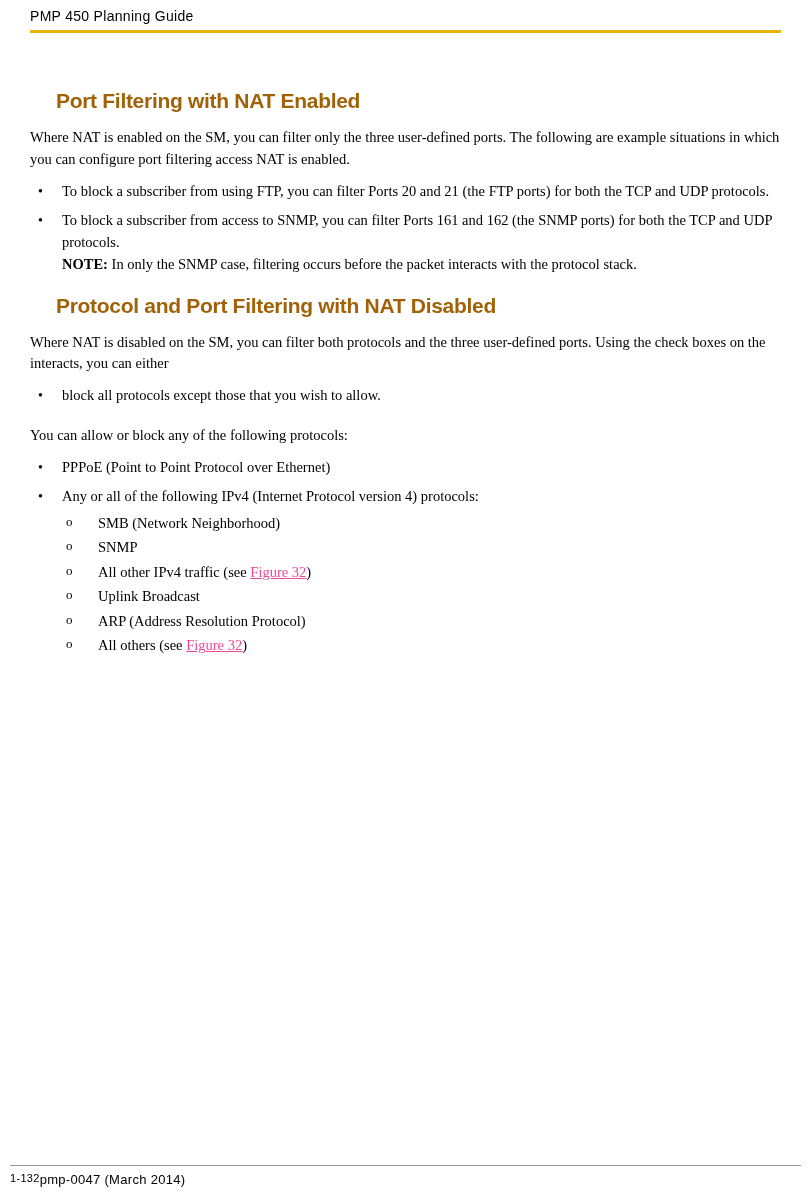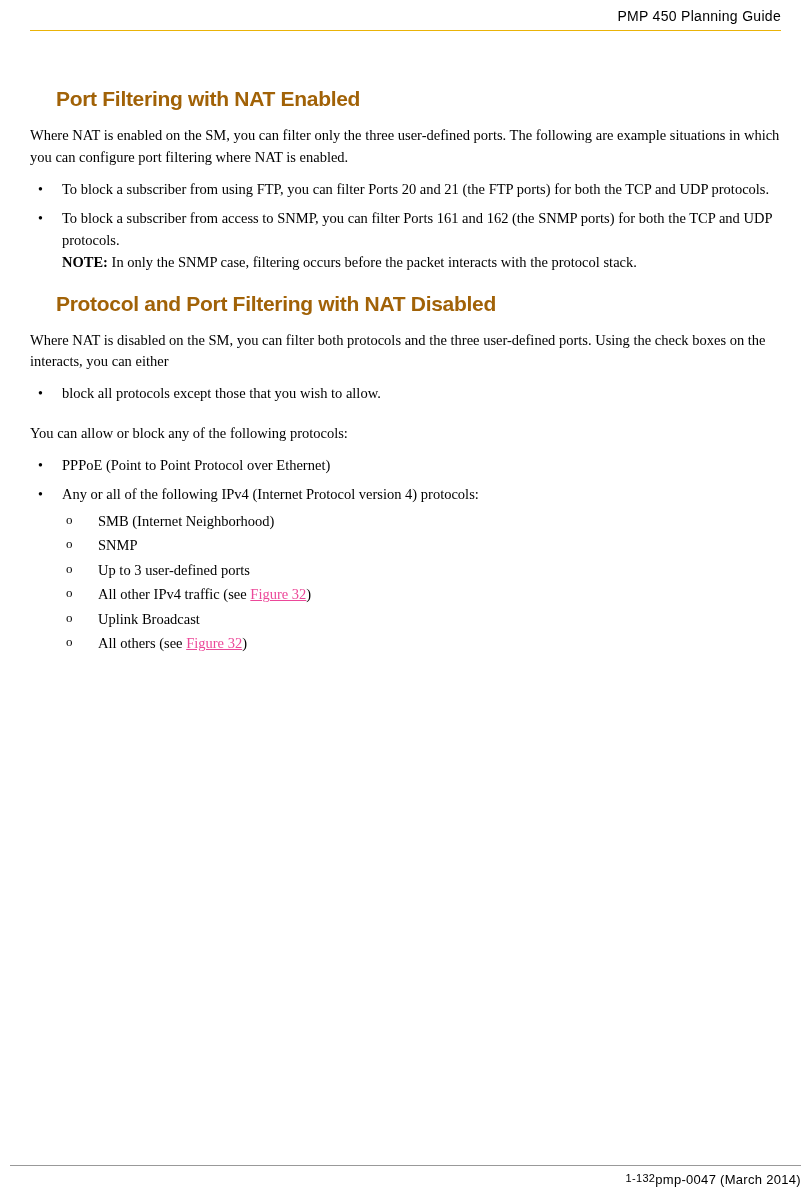--- a/index.html
+++ b/index.html
@@ -14,26 +14,25 @@
       background: #fff;
       position: relative;
       color: #000;
     }
     .page {
       padding: 0 30px;
       height: 100%;
       position: relative;
     }
     .header {
-      text-align: right;
       font-family: Verdana, Geneva, sans-serif;
       font-size: 14px;
       padding-top: 8px;
       padding-bottom: 6px;
-      border-bottom: 1px solid #eab308;
+      border-bottom: 3px solid #eab308;
       letter-spacing: 0.3px;
     }
     .content {
       padding-top: 56px;
     }
     h2 {
       font-family: 'Arial Narrow', Arial, sans-serif;
       font-weight: bold;
       font-size: 21px;
       color: #a16207;
@@ -97,63 +96,63 @@
       text-decoration: underline;
     }
     .footer {
       position: absolute;
       bottom: 10px;
       left: 10px;
       right: 10px;
       border-top: 1px solid #999;
       padding-top: 6px;
       display: flex;
-      justify-content: flex-end;
+      justify-content: flex-start;
       font-family: Verdana, Geneva, sans-serif;
       font-size: 13px;
       letter-spacing: 0.3px;
     }
     .footer .page-num {
       font-size: 11px;
     }
   </style>
 </head>
 <body>
 
 <div class="page">
   <div class="header">
     <span>PMP 450 Planning Guide</span>
   </div>
 
   <div class="content">
 
     <h2>Port Filtering with NAT Enabled</h2>
-    <p class="body-text">Where NAT is enabled on the SM, you can filter only the three user-defined ports. The following are example situations in which you can configure port filtering where NAT is enabled.</p>
+    <p class="body-text">Where NAT is enabled on the SM, you can filter only the three user-defined ports. The following are example situations in which you can configure port filtering access NAT is enabled.</p>
     <ul class="bullet-list">
       <li>To block a subscriber from using FTP, you can filter Ports 20 and 21 (the FTP ports) for both the TCP and UDP protocols.</li>
       <li><span>To block a subscriber from access to SNMP, you can filter Ports 161 and 162 (the SNMP ports) for both the TCP and UDP protocols.</span><br><span class="note-label">NOTE:</span><span> In only the SNMP case, filtering occurs before the packet interacts with the protocol stack.</span></li>
     </ul>
 
     <h2>Protocol and Port Filtering with NAT Disabled</h2>
     <p class="body-text">Where NAT is disabled on the SM, you can filter both protocols and the three user-defined ports. Using the check boxes on the interacts, you can either</p>
     <ul class="bullet-list">
       <li>block all protocols except those that you wish to allow.</li>
     </ul>
 
     <p class="body-text">You can allow or block any of the following protocols:</p>
     <ul class="bullet-list" style="margin-bottom:15px;">
       <li>PPPoE (Point to Point Protocol over Ethernet)</li>
       <li>
         <span>Any or all of the following IPv4 (Internet Protocol version 4) protocols:</span>
         <ul class="sub-list">
-          <li>SMB (Internet Neighborhood)</li>
+          <li>SMB (Network Neighborhood)</li>
           <li>SNMP</li>
-          <li>Up to 3 user-defined ports</li>
           <li><span>All other IPv4 traffic (see </span><span class="link">Figure 32</span><span>)</span></li>
           <li>Uplink Broadcast</li>
+          <li>ARP (Address Resolution Protocol)</li>
           <li><span>All others (see </span><span class="link">Figure 32</span><span>)</span></li>
         </ul>
       </li>
     </ul>
 
   </div>
 
   <div class="footer">
     <span class="page-num">1-132</span>
     <span>pmp-0047 (March 2014)</span>

